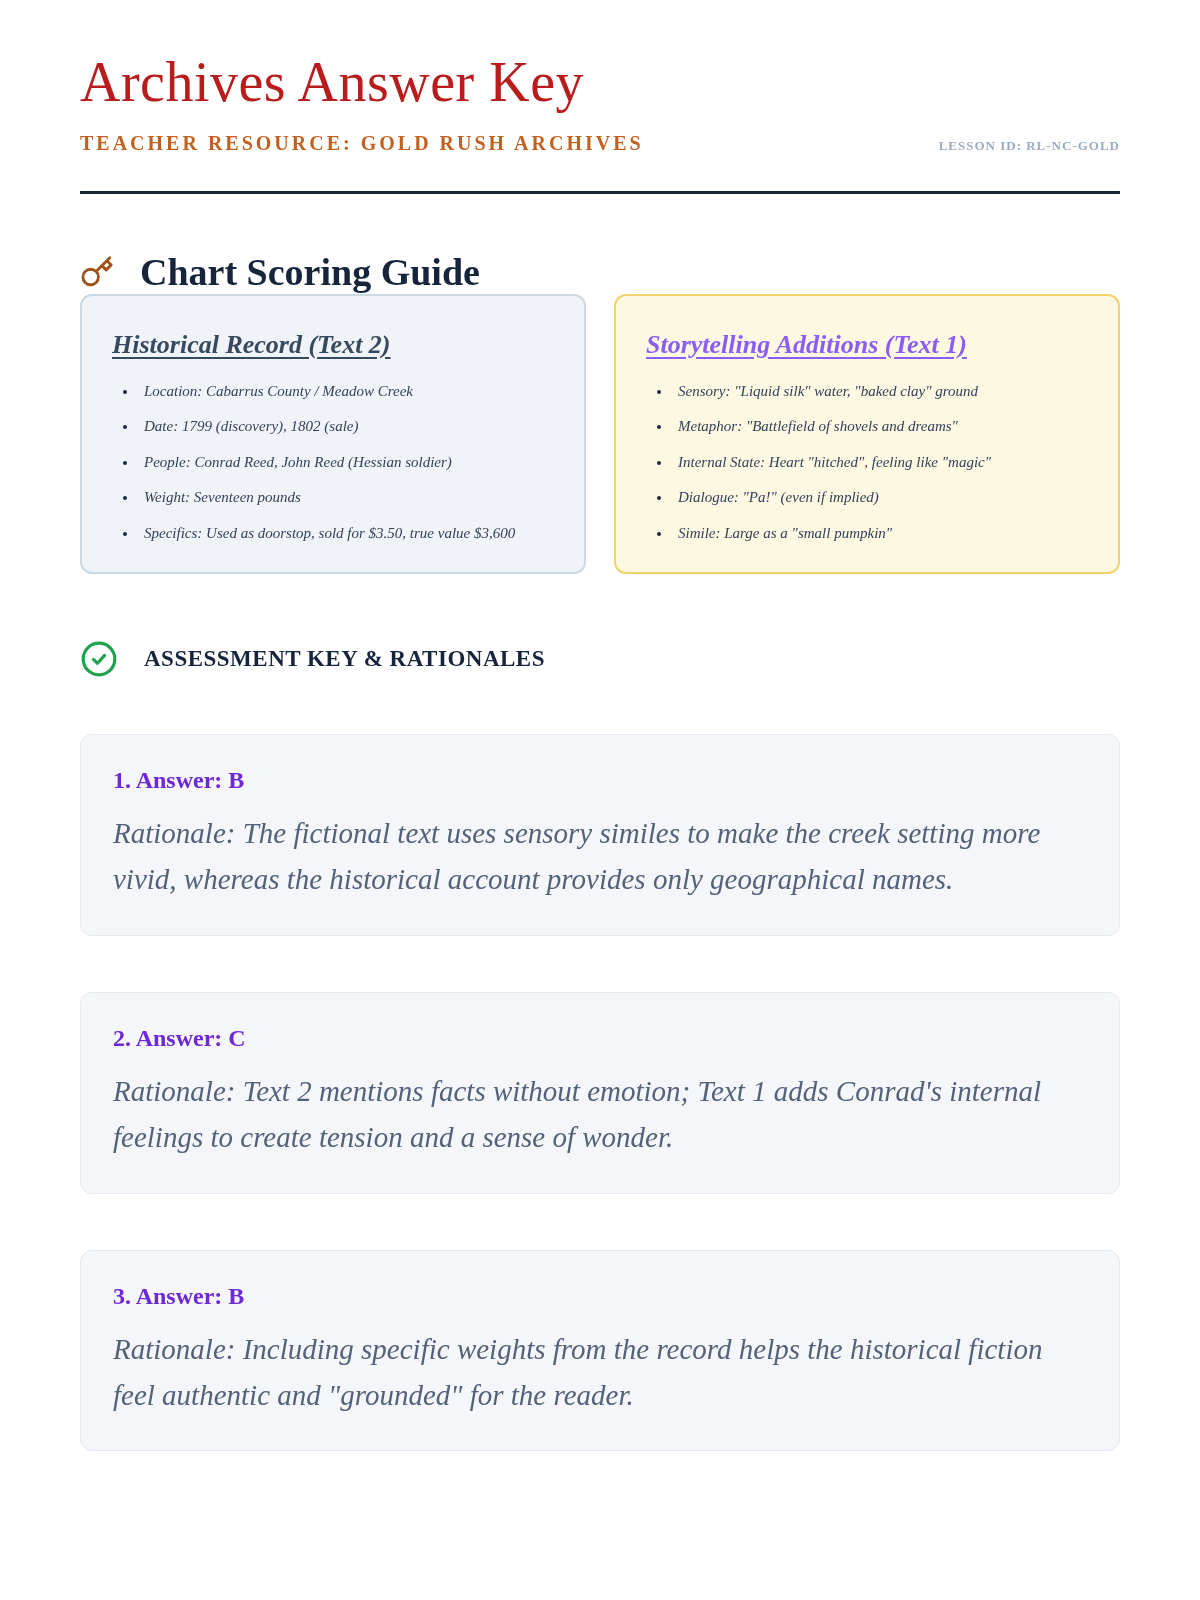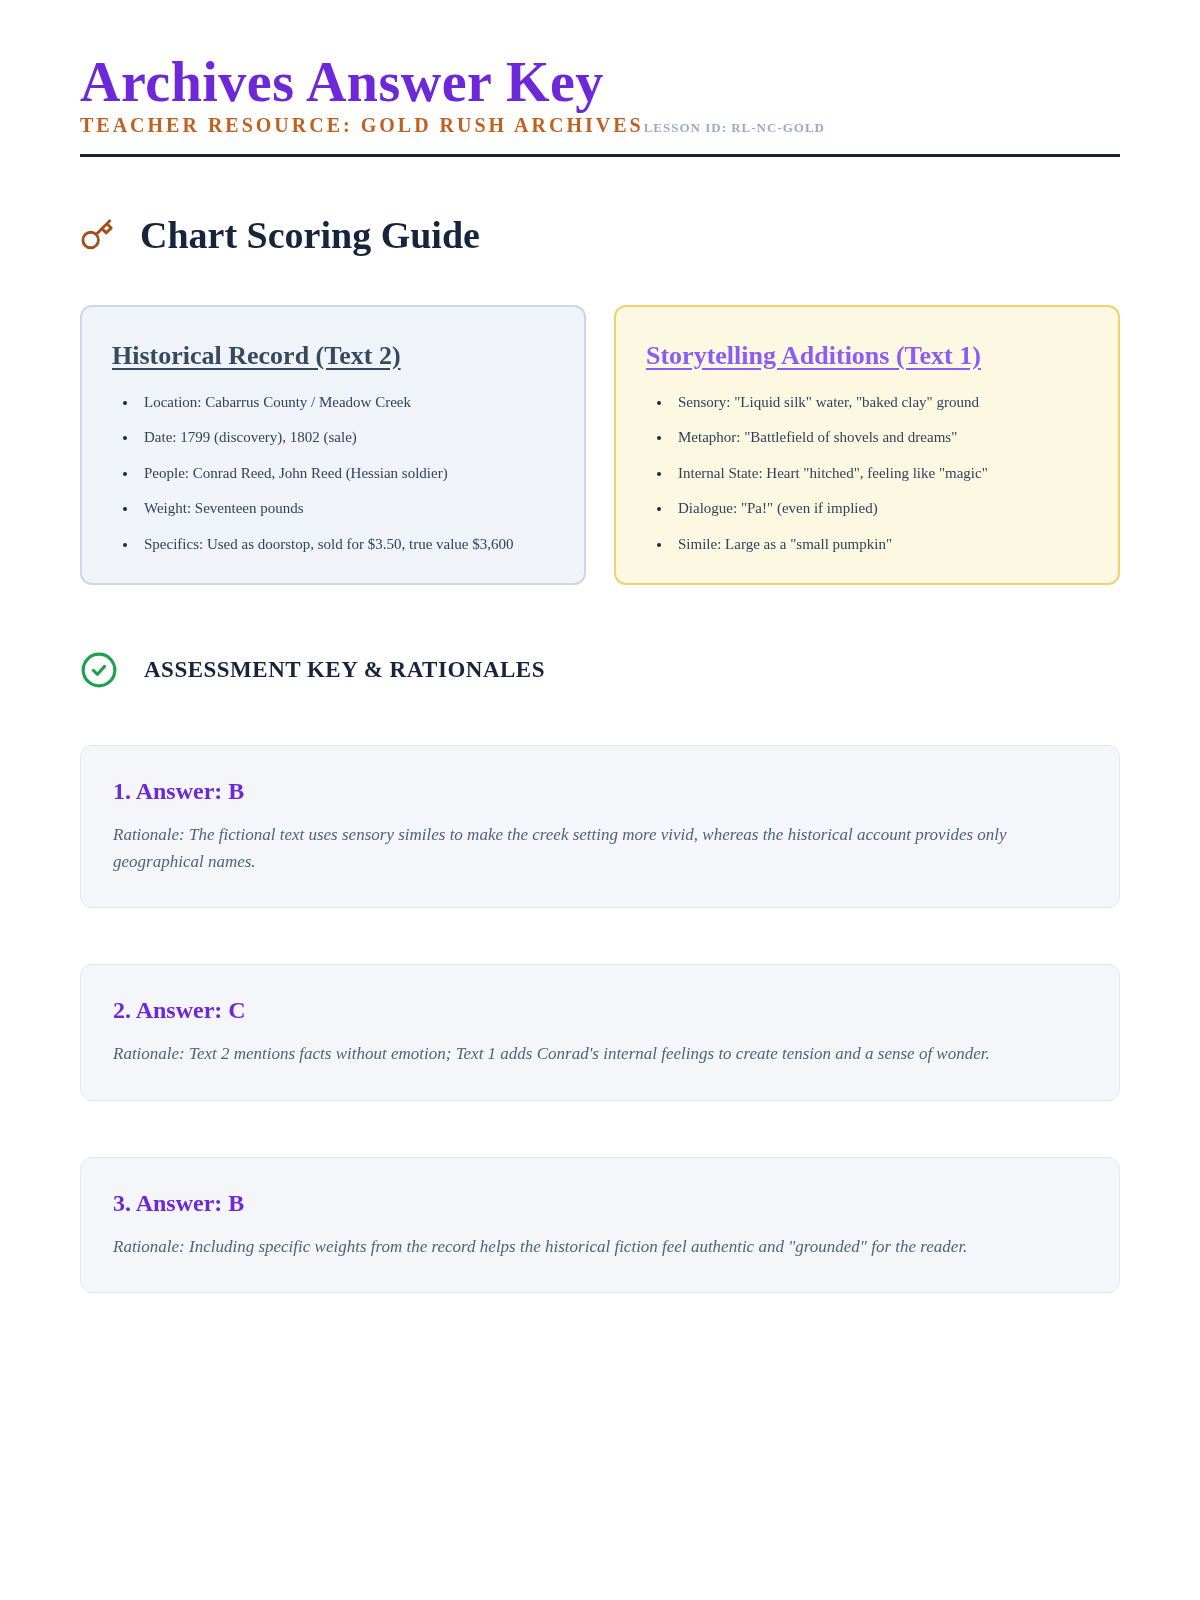--- a/index.html
+++ b/index.html
@@ -8,29 +8,31 @@
     width: 1200px;
     min-height: 1600px;
     font-family: "Liberation Serif", "DejaVu Serif", serif;
     color: #33415a;
   }
   .page { padding: 52px 80px 42px; }
 
   
   .doc-title {
     font-size: 56px;
-    font-weight: 700;
-    color: #6d28d9;
+    font-weight: 400;
+    color: #b91c1c;
     letter-spacing: 0.5px;
     line-height: 1.1;
+    margin-bottom: 18px;
   }
   .subtitle-row {
     display: flex;
+    justify-content: space-between;
     align-items: baseline;
-    margin-bottom: 17px;
+    margin-bottom: 36px;
   }
   .doc-subtitle {
     color: #c2611f;
     font-size: 20px;
     font-weight: 600;
     letter-spacing: 3px;
   }
   .lesson-id {
     color: #9dabc2;
     font-size: 13px;
@@ -53,21 +55,21 @@
     font-weight: 700;
   }
   .section-heading .icon { flex: 0 0 auto; display: inline-flex; }
   .section-heading.assessment { font-size: 23px; letter-spacing: 0.5px; text-align: right; }
 
   
   .cards-grid {
     display: grid;
     grid-template-columns: 1fr 1fr;
     gap: 28px;
-    margin-top: 48px;
+    font-style: italic;
   }
   .card {
     border-radius: 12px;
     padding: 30px 30px 28px;
   }
   .card.historical {
     background: #f0f4f8;
     border: 2px solid #ccd8e4;
   }
   .card.storytelling {
@@ -104,21 +106,21 @@
     margin-top: 56px;
   }
   .answer-label {
     font-size: 24px;
     font-weight: 700;
     color: #6d28d9;
   }
   .answer-rationale {
     margin-top: 16px;
     font-style: italic;
-    font-size: 17px;
+    font-size: 29px;
     line-height: 1.6;
     color: #53627a;
   }
 
   svg { display: block; }
 </style>
 </head>
 <body>
 
 <div class="page">

